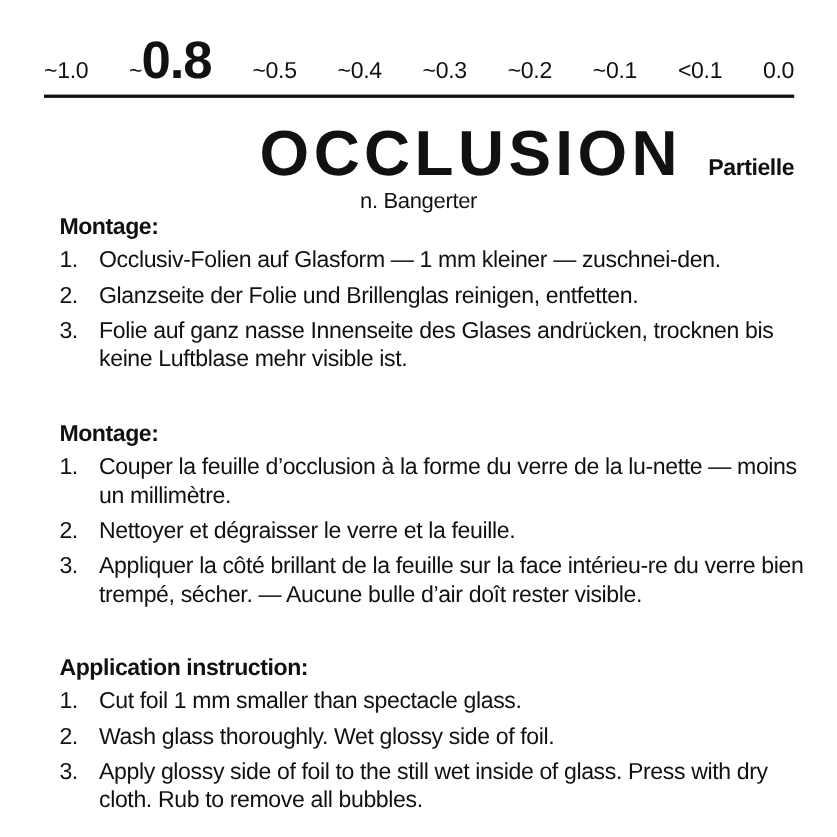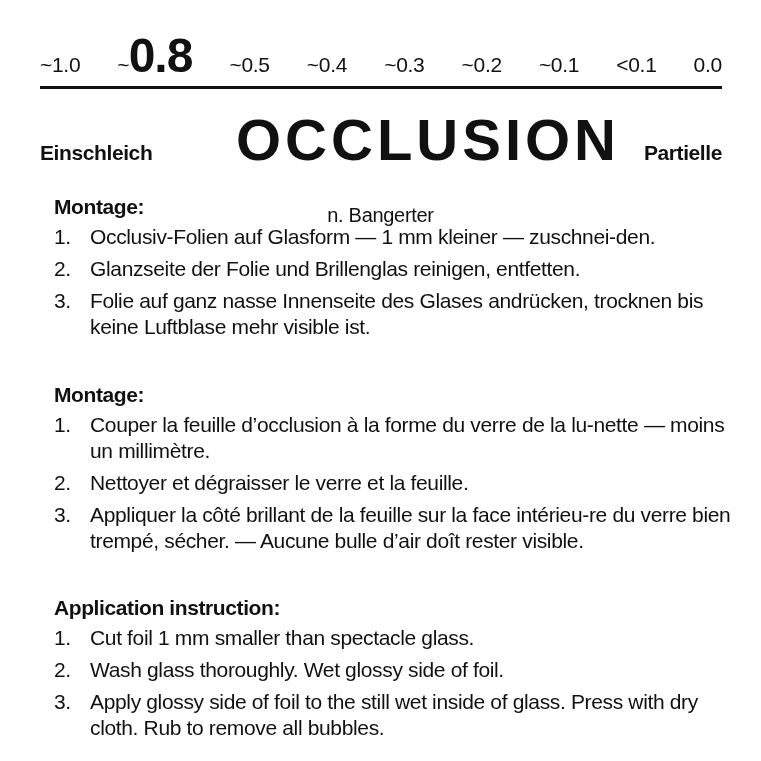--- a/index.html
+++ b/index.html
@@ -6,21 +6,21 @@
     body { width:761px; height:761px; position:relative; overflow:hidden; color:#111; font-family:"Liberation Sans", "DejaVu Sans", sans-serif; }
     .values { position:absolute; left:40px; top:28px; width:682px; display:flex; align-items:baseline; justify-content:space-between;gap:12px; }
     .val { font-size:21px; letter-spacing:-0.3px; }
     .val.big { font-size:48px; font-weight:bold; letter-spacing:-1px; }
     .val.big .tilde { font-size:21px; font-weight:normal; }
     .rule { position:absolute; left:40px; top:86px; width:682px; height:3px; background:#111; }
     .titlerow { position:absolute; left:40px; top:106px; width:682px; height:60px; }
     .sub-left { position:absolute; left:0; top:35px; font-weight:bold; font-size:21px; letter-spacing:-0.4px; }
     .main-title { position:absolute; left:152px; top:0; font-weight:bold; font-size:58px; letter-spacing:4px;margin-left:44px; }
     .sub-right { position:absolute; right:0; top:35px; font-weight:bold; font-size:21px; letter-spacing:-0.4px; }
-    .author { position:absolute; left:0; top:172px; width:761px; text-align:center; font-size:20px; letter-spacing:-0.3px;margin-top:32px; }
+    .author { position:absolute; left:0; top:172px; width:761px; text-align:center; font-size:20px; letter-spacing:-0.3px; }
     .section { position:absolute; left:54px; width:690px; }
     .heading { font-weight:bold; font-size:21px; letter-spacing:-0.4px; line-height:26px; margin-bottom:4px; }
     ol { margin:0; padding:0; list-style:none; }
     li { display:flex; font-size:21px; line-height:26px; letter-spacing:-0.35px; margin-bottom:6px; }
     li .num { width:36px; flex:none; }
     li .txt { flex:1; }
   </style>
 </head>
 <body>
 
@@ -32,21 +32,20 @@
   <span class="val"><span>~</span><span>0.3</span></span>
   <span class="val"><span>~</span><span>0.2</span></span>
   <span class="val"><span>~</span><span>0.1</span></span>
   <span class="val"><span>&lt;</span><span>0.1</span></span>
   <span class="val"><span></span><span>0.0</span></span>
 </div>
 
 <div class="rule"></div>
 
 <div class="titlerow">
-  <span class="sub-left">Einschleich</span>
   <span class="main-title">OCCLUSION</span>
   <span class="sub-right">Partielle</span>
 </div>
 <div class="author">n. Bangerter</div>
 
 <div class="section" style="top:194px;">
   <div class="heading">Montage:</div>
   <ol>
     <li>
         <span class="num">1.</span>

